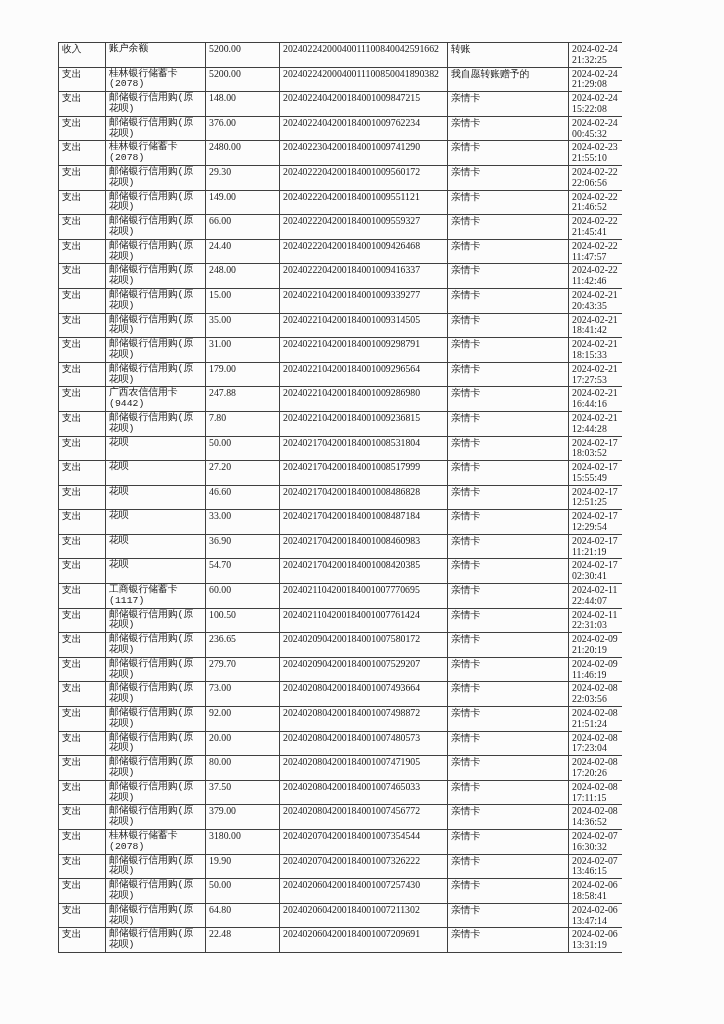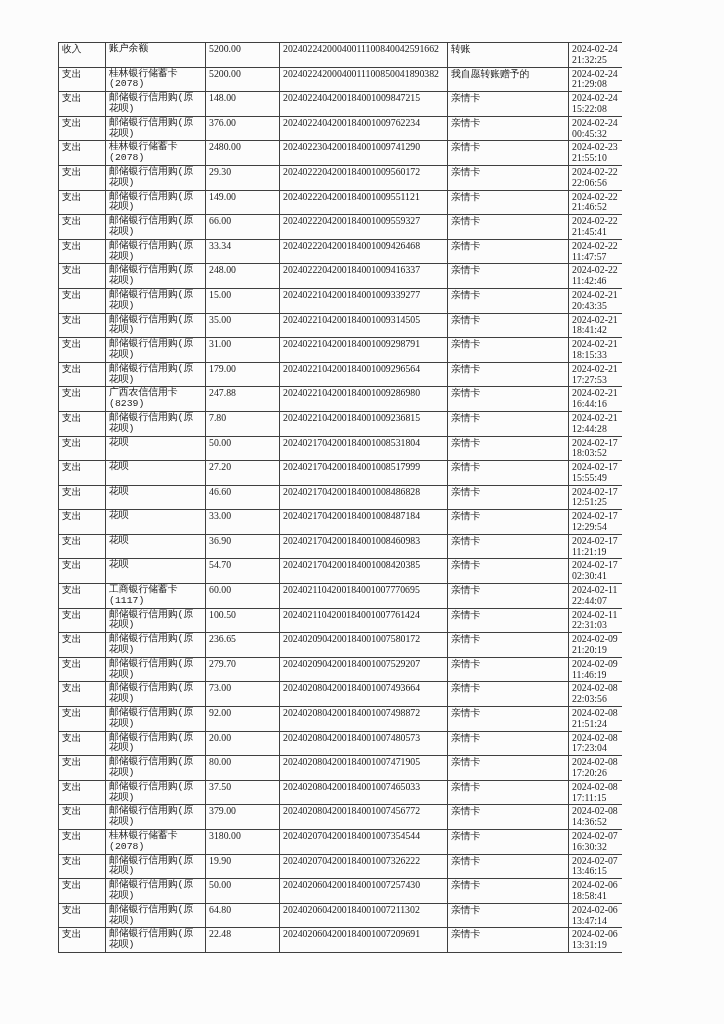--- a/index.html
+++ b/index.html
@@ -140,21 +140,21 @@
           <td class="col-id">2024022204200184001009559327</td>
           <td class="col-category">亲情卡</td>
           <td class="col-date">
             <div>2024-02-22</div>
             <div>21:45:41</div>
           </td>
         </tr>
         <tr>
           <td class="col-type">支出</td>
           <td class="col-account">邮储银行信用购(原花呗)</td>
-          <td class="col-amount">33.34</td>
+          <td class="col-amount">24.40</td>
           <td class="col-id">2024022204200184001009426468</td>
           <td class="col-category">亲情卡</td>
           <td class="col-date">
             <div>2024-02-22</div>
             <div>11:47:57</div>
           </td>
         </tr>
         <tr>
           <td class="col-type">支出</td>
           <td class="col-account">邮储银行信用购(原花呗)</td>
@@ -205,21 +205,21 @@
           <td class="col-amount">179.00</td>
           <td class="col-id">2024022104200184001009296564</td>
           <td class="col-category">亲情卡</td>
           <td class="col-date">
             <div>2024-02-21</div>
             <div>17:27:53</div>
           </td>
         </tr>
         <tr>
           <td class="col-type">支出</td>
-          <td class="col-account">广西农信信用卡(8239)</td>
+          <td class="col-account">广西农信信用卡(9442)</td>
           <td class="col-amount">247.88</td>
           <td class="col-id">2024022104200184001009286980</td>
           <td class="col-category">亲情卡</td>
           <td class="col-date">
             <div>2024-02-21</div>
             <div>16:44:16</div>
           </td>
         </tr>
         <tr>
           <td class="col-type">支出</td>

